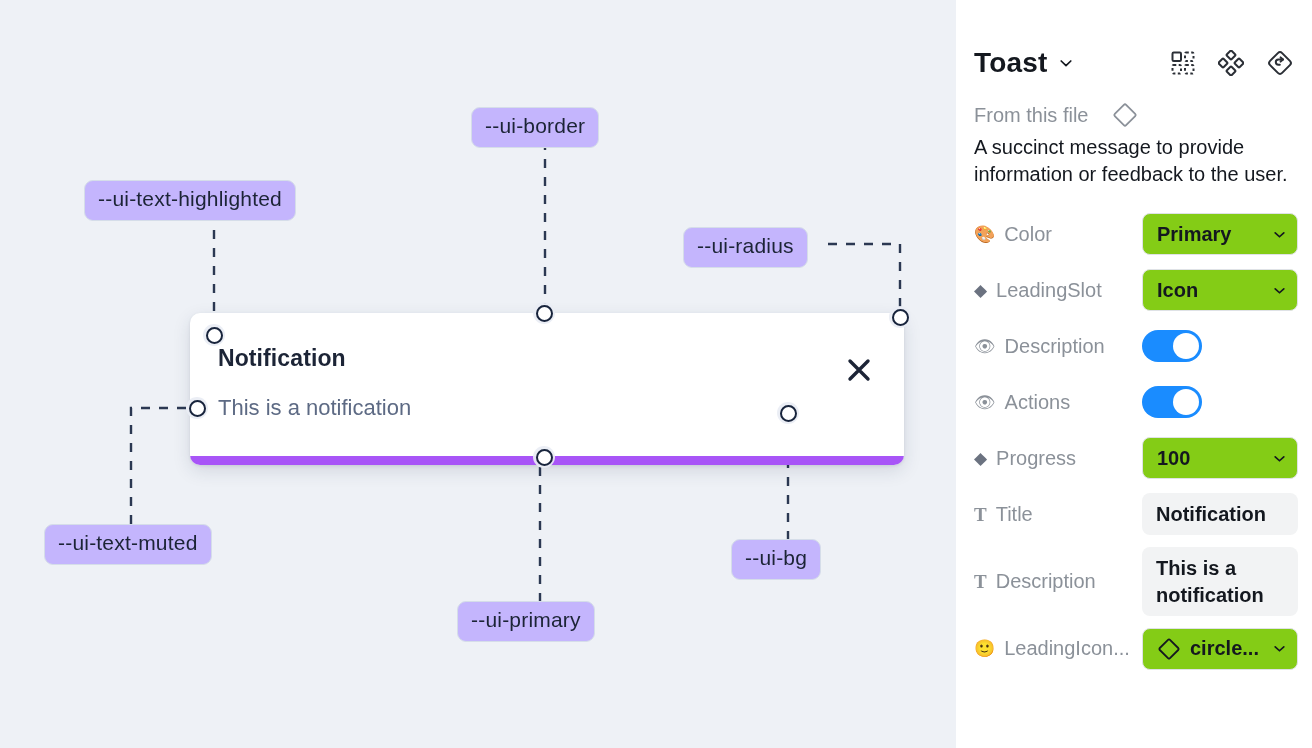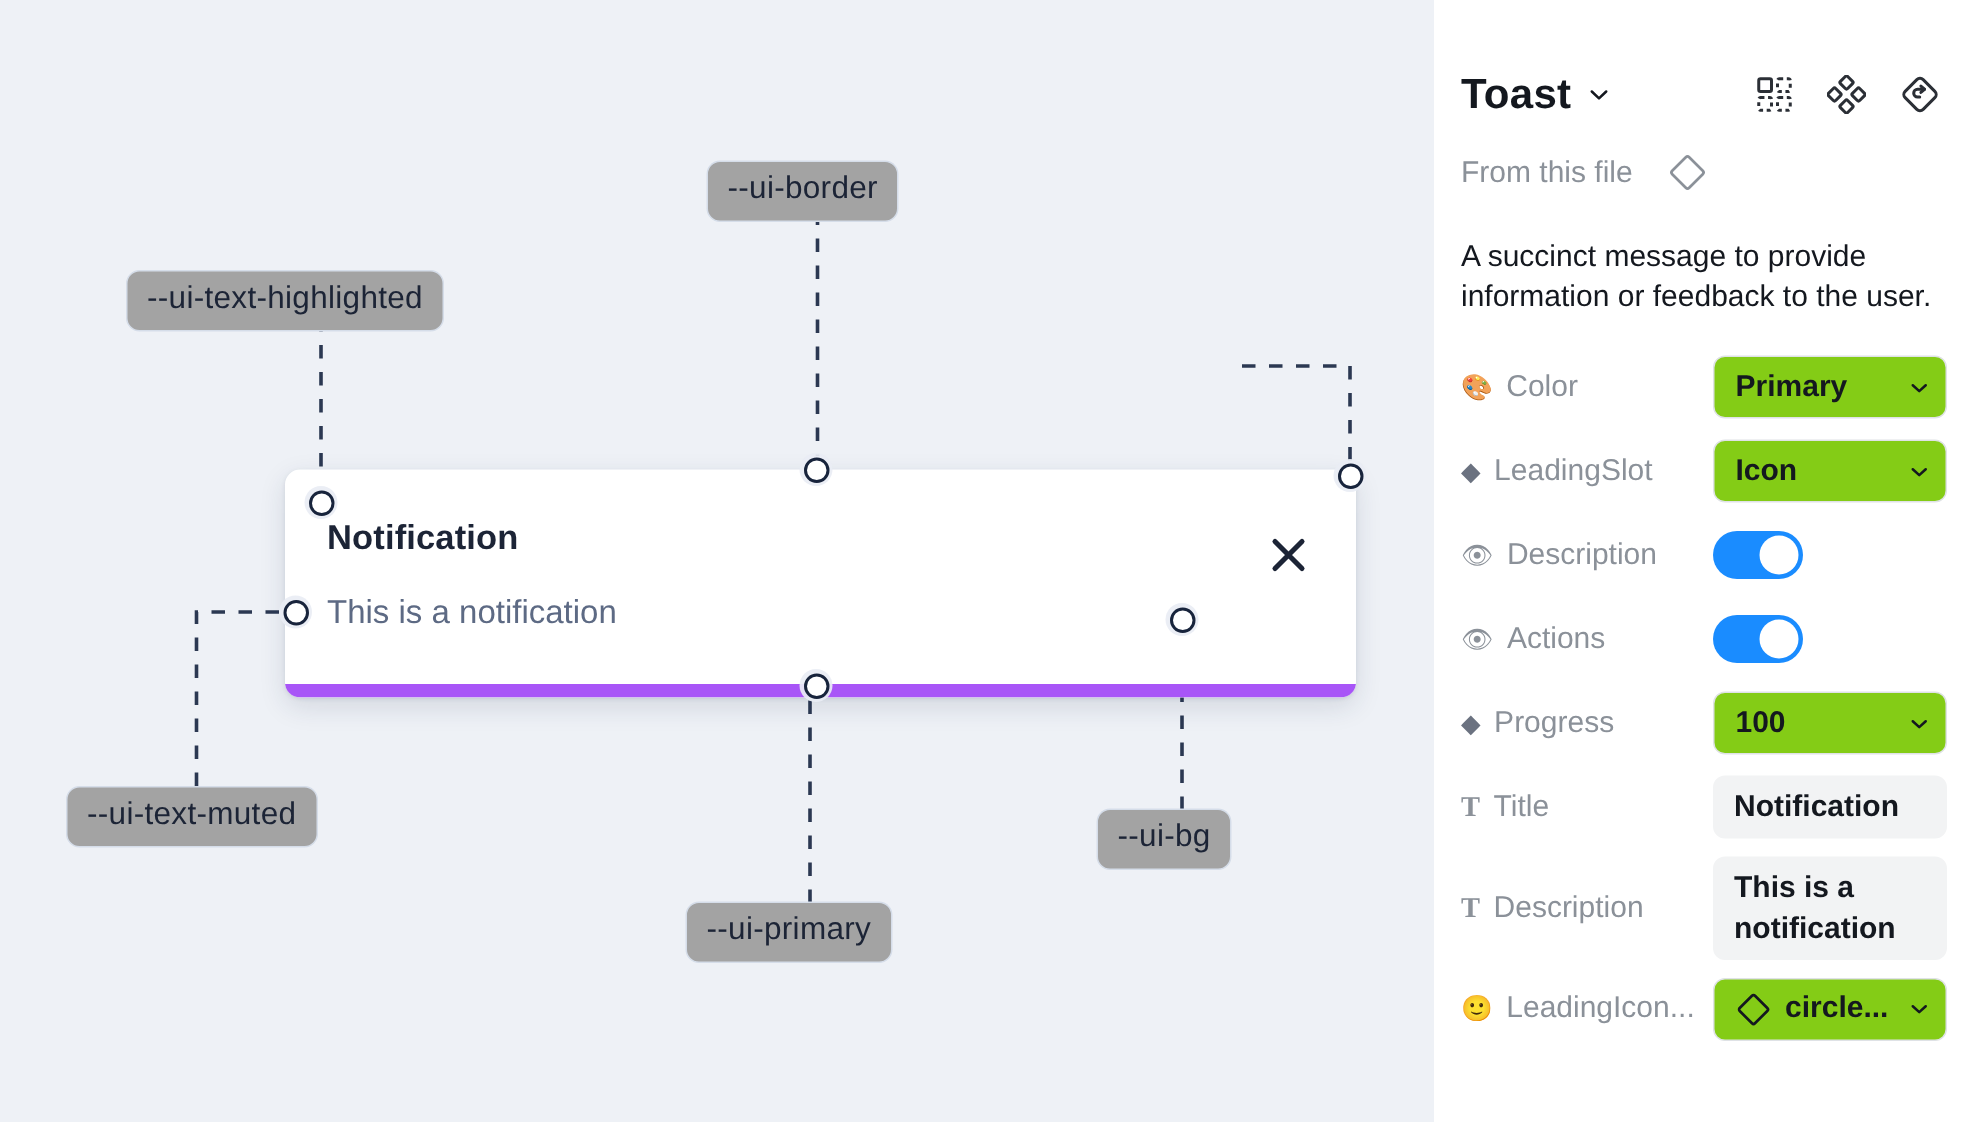--- a/index.html
+++ b/index.html
@@ -64,21 +64,21 @@
     content: "";
     width: 13px; height: 13px;
     border-radius: 50%;
     border: 2.6px solid #18243c;
     background: #ffffff;
   }
 
   
   .chip {
     position: absolute;
-    background: #a3a3a3;
+    background: #c4b5fd;
     border: 1.4px solid #d5dde9;
     border-radius: 9px;
     padding: 6px 13px 8px;
     font-size: 21px;
     color: #1c2436;
     white-space: nowrap;
     line-height: 1.18;
     cursor: pointer;
     letter-spacing: .2px;
   }
@@ -107,21 +107,21 @@
   }
   .hdr-icon { cursor: pointer; display: flex; align-items: center; }
 
   #from-file-row {
     display: flex; align-items: center; gap: 24px;
     margin-top: 6px; height: 30px;
   }
   #from-file-label { font-size: 20px; color: #8b9199; }
 
   #panel-desc {
-    margin-top: 28px;
+    margin-top: 4px;
     font-size: 20px; line-height: 1.33; color: #14181f;
   }
 
   #prop-list { margin-top: 24px; }
   .prop-row {
     display: flex; align-items: center;
     min-height: 46px;
     margin-bottom: 10px;
   }
   .prop-label {
@@ -210,20 +210,21 @@
 
     <div class="anchor" style="left:214px; top:335px;"></div>
     <div class="anchor" style="left:544px; top:313px;"></div>
     <div class="anchor" style="left:900px; top:317px;"></div>
     <div class="anchor" style="left:197px; top:408px;"></div>
     <div class="anchor" style="left:788px; top:413px;"></div>
     <div class="anchor" style="left:544px; top:457px;"></div>
 
     <div class="chip" style="left:84px; top:180px;text-align:right;">--ui-text-highlighted</div>
     <div class="chip" style="left:471px; top:107px;">--ui-border</div>
+    <div class="chip" style="left:683px; top:227px;">--ui-radius</div>
     <div class="chip" style="left:28px; top:524px;margin-left:16px;">--ui-text-muted</div>
     <div class="chip" style="left:457px; top:601px;">--ui-primary</div>
     <div class="chip" style="left:731px; top:539px;">--ui-bg</div>
   </div>
 
   <div id="panel">
 
     <div id="panel-header">
       <div id="panel-title">Toast</div>
       <div id="panel-title-caret">

